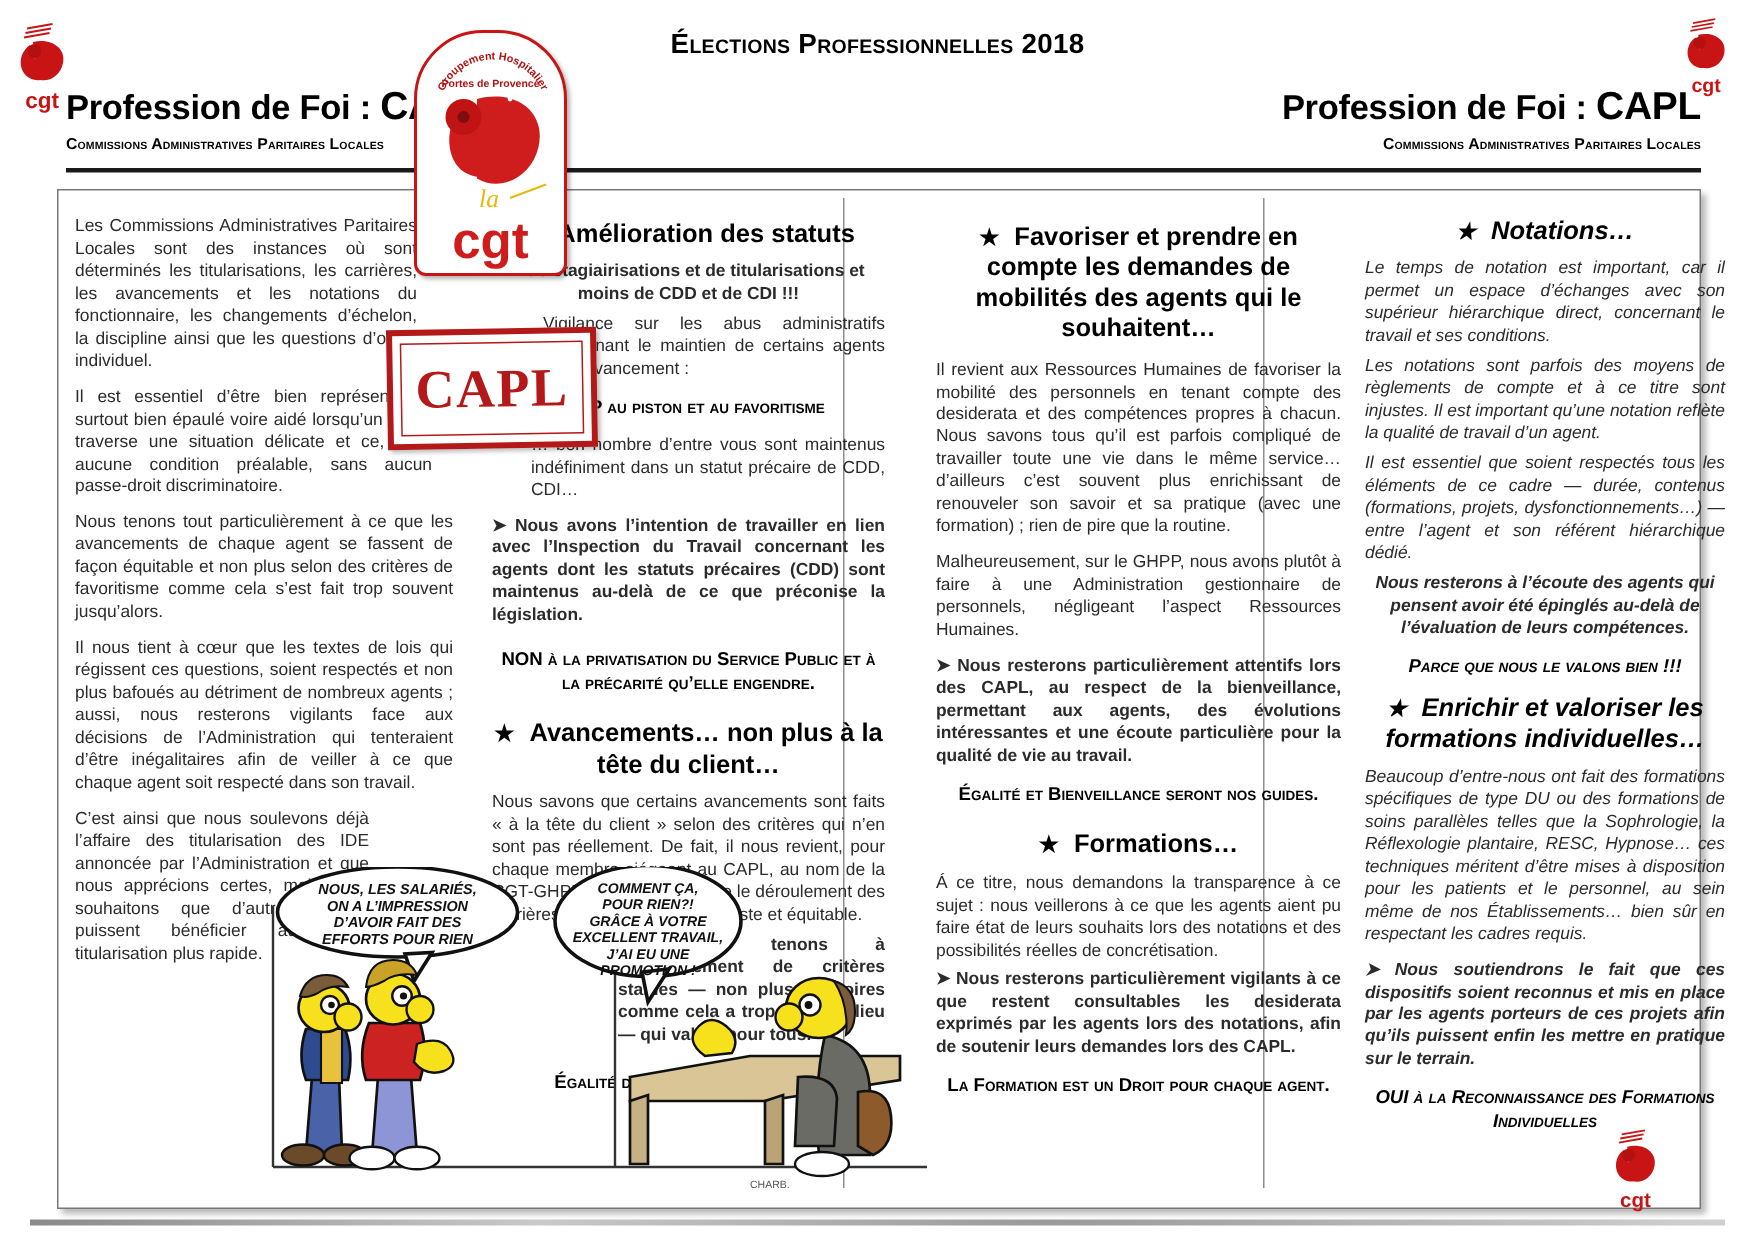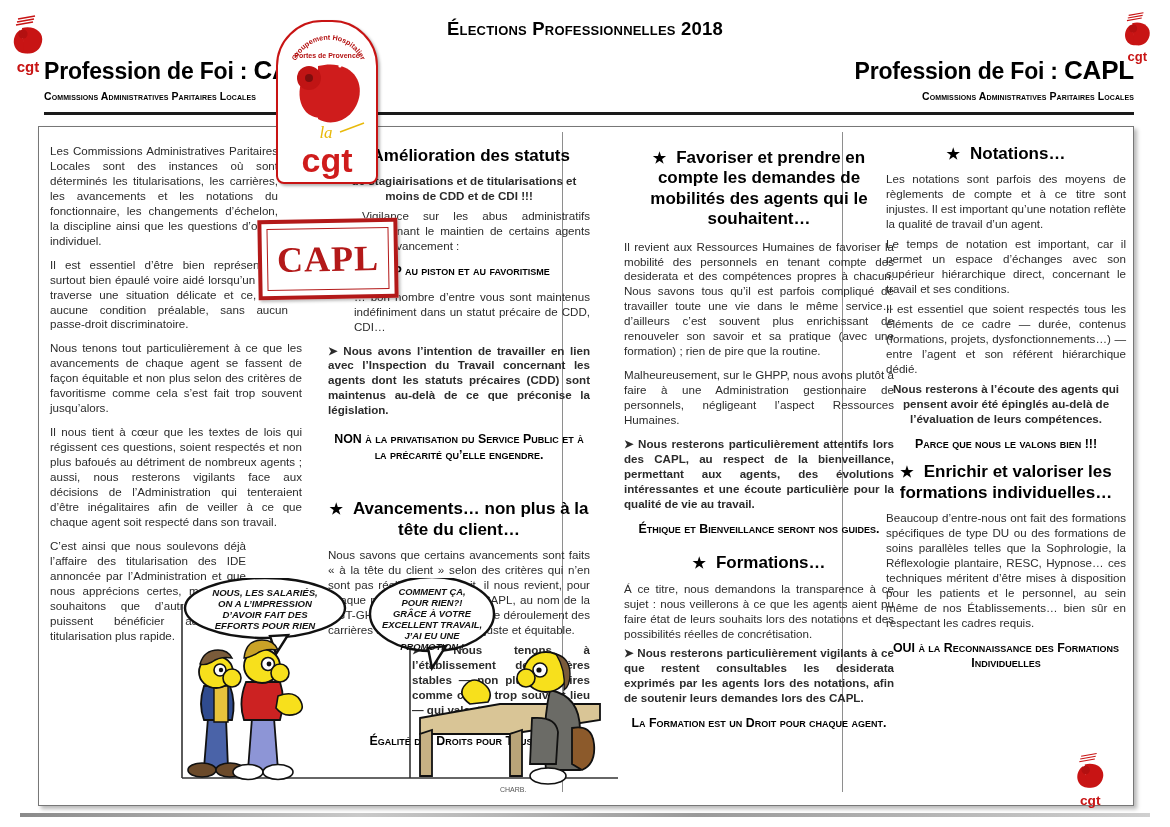--- a/index.html
+++ b/index.html
@@ -43,21 +43,21 @@
     box-shadow:3px 3px 4px rgba(0,0,0,.28);
   }
   .vdiv{position:absolute;top:132px;height:660px;width:1px;background:#8e8e8e;}
 
   
   .cols{position:absolute;left:38px;top:130px;width:1096px;height:676px;}
   .col{position:absolute;top:0;box-sizing:border-box;}
   .col1{left:12px;width:252px;}
   .col2{left:290px;width:262px;}
   .col3{left:586px;width:270px;}
-  .col4{left:848px;width:240px;}
+  .col4{left:872px;width:240px;font-style:italic;}
 
   p{margin:0 0 9px 0;}
   .body-txt{
     font-size:11.6px;line-height:1.29;text-align:justify;
     color:#2b2b2b;
   }
   .center{text-align:center;}
 
   h2.sec{
     font-size:17px;font-weight:bold;line-height:1.2;text-align:center;
@@ -190,57 +190,58 @@
     <div class="col col2">
       <h2 class="sec" style="margin-top:16px;">
         <span class="star">★</span><span>Amélioration des statuts</span>
       </h2>
       <p class="body-txt center tight" style="font-weight:bold;">+ de stagiairisations et de titularisations et moins de CDD et de CDI !!!</p>
       <p class="body-txt" style="margin-left:34px;width:228px;">Vigilance sur les abus administratifs concernant le maintien de certains agents sans avancement :</p>
       <p class="slogan">STOP au piston et au favoritisme</p>
       <p class="body-txt" style="margin-left:26px;width:236px;">… bon nombre d’entre vous sont maintenus indéfiniment dans un statut précaire de CDD, CDI…</p>
       <p class="body-txt" style="font-weight:bold;">➤ Nous avons l’intention de travailler en lien avec l’Inspection du Travail concernant les agents dont les statuts précaires (CDD) sont maintenus au-delà de ce que préconise la législation.</p>
       <p class="slogan" style="margin-top:14px;">NON à la privatisation du Service Public et à la précarité qu’elle engendre.</p>
-      <h2 class="sec" style="margin-top:36px;">
+      <h2 class="sec" style="margin-top:16px;">
         <span class="star">★</span><span>Avancements… non plus à la tête du client…</span>
       </h2>
       <p class="body-txt">Nous savons que certains avancements sont faits « à la tête du client » selon des critères qui n’en sont pas réellement. De fait, il nous revient, pour chaque membre siégeant au CAPL, au nom de la CGT-GHPP, de veiller à ce que le déroulement des carrières se fasse de manière juste et équitable.</p>
       <p class="body-txt narrow-c" style="font-weight:bold;margin-top:-4px;">➤ Nous tenons à l’établissement de critères stables — non plus aléatoires comme cela a trop souvent lieu — qui valent pour tous.</p>
       <p class="slogan" style="margin-top:16px;">Égalité des Droits pour Tous !!!</p>
     </div>
 
     <div class="col col3">
       <h2 class="sec" style="margin-top:18px;">
         <span class="star">★</span><span>Favoriser et prendre en compte les demandes de mobilités des agents qui le souhaitent…</span>
       </h2>
       <p class="body-txt" style="margin-top:10px;">Il revient aux Ressources Humaines de favoriser la mobilité des personnels en tenant compte des desiderata et des compétences propres à chacun. Nous savons tous qu’il est parfois compliqué de travailler toute une vie dans le même service… d’ailleurs c’est souvent plus enrichissant de renouveler son savoir et sa pratique (avec une formation) ; rien de pire que la routine.</p>
       <p class="body-txt">Malheureusement, sur le GHPP, nous avons plutôt à faire à une Administration gestionnaire de personnels, négligeant l’aspect Ressources Humaines.</p>
       <p class="body-txt" style="font-weight:bold;">➤ Nous resterons particulièrement attentifs lors des CAPL, au respect de la bienveillance, permettant aux agents, des évolutions intéressantes et une écoute particulière pour la qualité de vie au travail.</p>
-      <p class="slogan">Éthique et Bienveillance seront nos guides.</p>
+      <p class="slogan">Égalité et Bienveillance seront nos guides.</p>
       <h2 class="sec" style="margin-top:16px;">
         <span class="star">★</span><span>Formations…</span>
       </h2>
       <p class="body-txt tight">Á ce titre, nous demandons la transparence à ce sujet : nous veillerons à ce que les agents aient pu faire état de leurs souhaits lors des notations et des possibilités réelles de concrétisation.</p>
       <p class="body-txt" style="font-weight:bold;">➤ Nous resterons particulièrement vigilants à ce que restent consultables les desiderata exprimés par les agents lors des notations, afin de soutenir leurs demandes lors des CAPL.</p>
       <p class="slogan">La Formation est un Droit pour chaque agent.</p>
     </div>
 
     <div class="col col4">
       <h2 class="sec" style="margin-top:14px;">
         <span class="star">★</span><span>Notations…</span>
       </h2>
+      <p class="body-txt tight">Le temps de notation est important, car il permet un espace d’échanges avec son supérieur hiérarchique direct, concernant le travail et ses conditions.</p>
       <p class="body-txt tight">Les notations sont parfois des moyens de règlements de compte et à ce titre sont injustes. Il est important qu’une notation reflète la qualité de travail d’un agent.</p>
-      <p class="body-txt tight">Le temps de notation est important, car il permet un espace d’échanges avec son supérieur hiérarchique direct, concernant le travail et ses conditions.</p>
       <p class="body-txt tight">Il est essentiel que soient respectés tous les éléments de ce cadre — durée, contenus (formations, projets, dysfonctionnements…) — entre l’agent et son référent hiérarchique dédié.</p>
       <p class="body-txt center" style="font-weight:bold;">Nous resterons à l’écoute des agents qui pensent avoir été épinglés au-delà de l’évaluation de leurs compétences.</p>
       <p class="slogan">Parce que nous le valons bien !!!</p>
       <h2 class="sec" style="margin-top:8px;">
         <span class="star">★</span><span>Enrichir et valoriser les formations individuelles…</span>
       </h2>
       <p class="body-txt">Beaucoup d’entre-nous ont fait des formations spécifiques de type DU ou des formations de soins parallèles telles que la Sophrologie, la Réflexologie plantaire, RESC, Hypnose… ces techniques méritent d’être mises à disposition pour les patients et le personnel, au sein même de nos Établissements… bien sûr en respectant les cadres requis.</p>
+      <p class="body-txt" style="font-weight:bold;">➤ Nous soutiendrons le fait que ces dispositifs soient reconnus et mis en place par les agents porteurs de ces projets afin qu’ils puissent enfin les mettre en pratique sur le terrain.</p>
       <p class="slogan">OUI à la Reconnaissance des Formations Individuelles</p>
     </div>
   </div>
 
   <svg class="cartoon" viewBox="0 0 460 225">
 
     <g stroke="#333" stroke-width="1.6" fill="none">
       <line x1="12" y1="26" x2="12" y2="200"></line>
       <line x1="12" y1="200" x2="240" y2="200"></line>
       <line x1="240" y1="18" x2="240" y2="200"></line>

